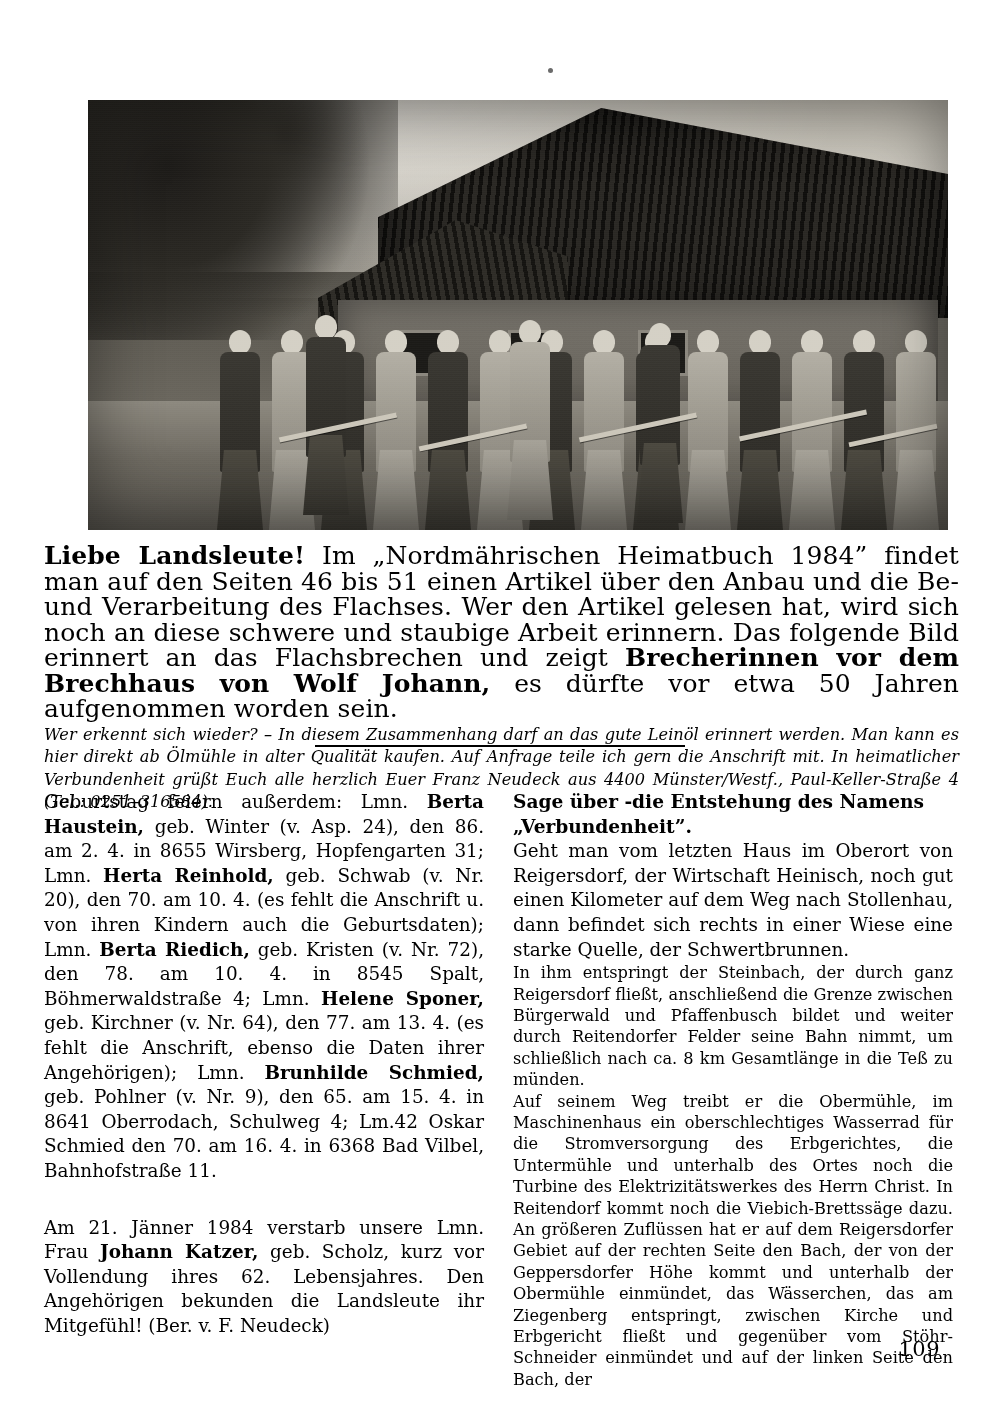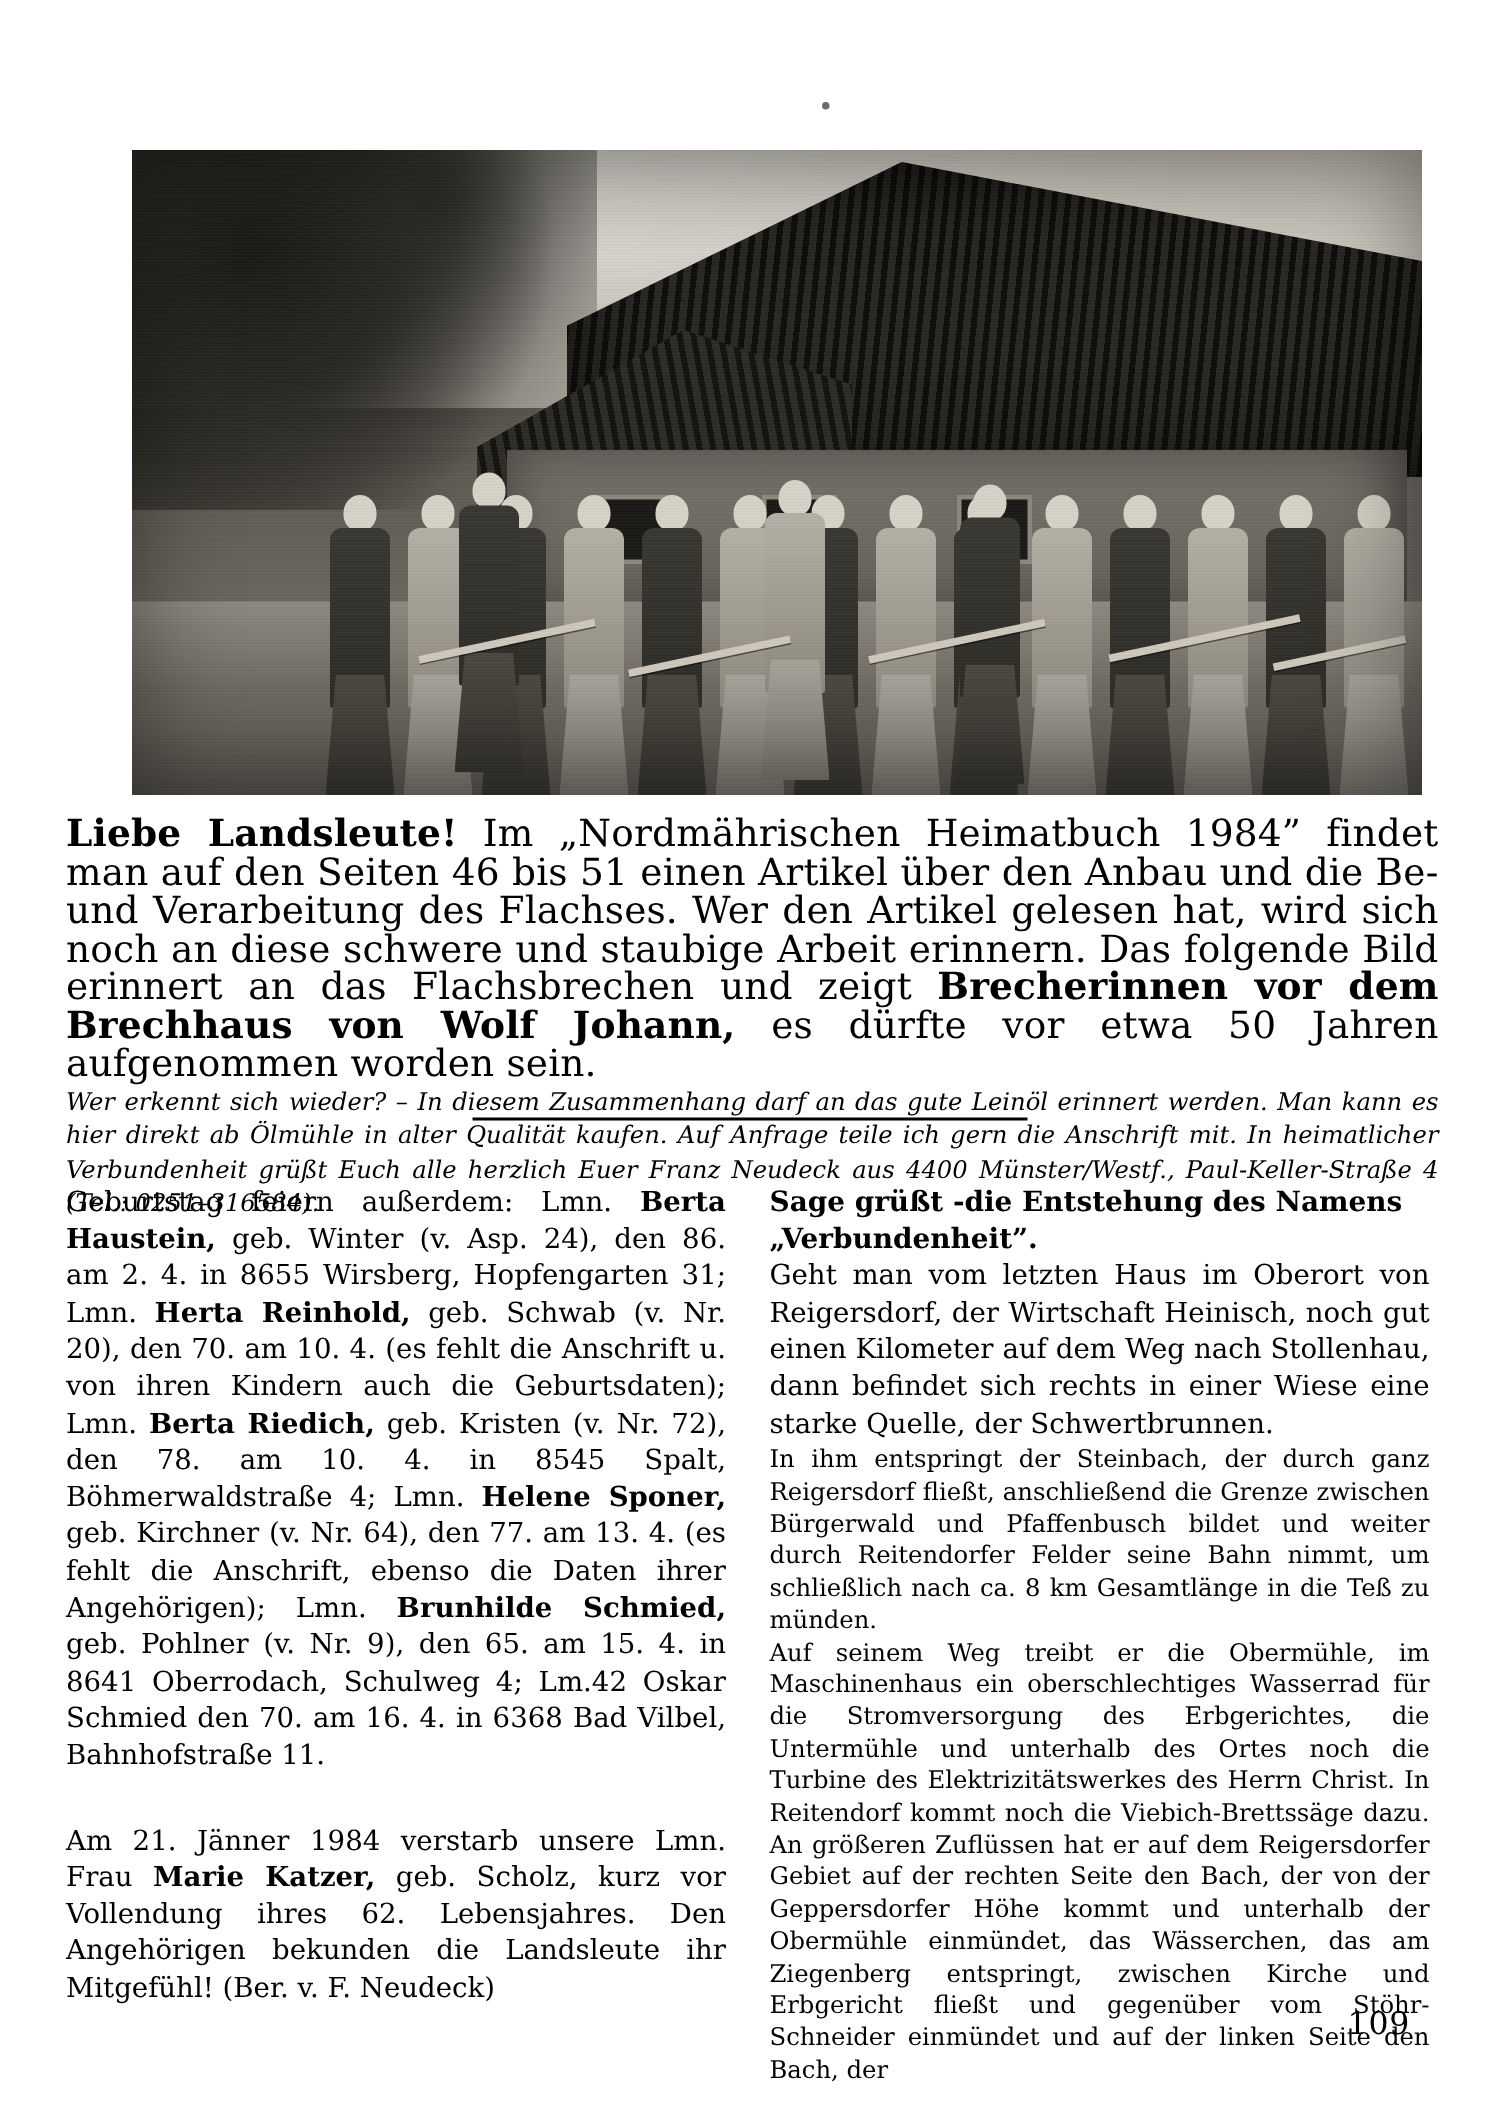--- a/index.html
+++ b/index.html
@@ -336,25 +336,25 @@
     <p class="big"><b>Liebe Landsleute!</b><span> Im „Nordmährischen Heimatbuch 1984” findet man auf den Seiten 46 bis 51 einen Artikel über den Anbau und die Be- und Verarbeitung des Flachses. Wer den Artikel gelesen hat, wird sich noch an diese schwere und staubige Arbeit erinnern. Das folgende Bild erinnert an das Flachsbrechen und zeigt </span><b>Brecherinnen vor dem Brechhaus von Wolf Johann,</b><span> es dürfte vor etwa 50 Jahren aufgenommen worden sein.</span></p>
     <p class="small">Wer erkennt sich wieder? – In diesem Zusammenhang darf an das gute Leinöl erinnert werden. Man kann es hier direkt ab Ölmühle in alter Qualität kaufen. Auf Anfrage teile ich gern die Anschrift mit. In heimatlicher Verbundenheit grüßt Euch alle herzlich Euer Franz Neudeck aus 4400 Münster/Westf., Paul-Keller-Straße 4 (Tel.: 0251–316584).</p>
   </div>
 
   <div class="rule"></div>
 
   <div class="col left">
     <p class="t18"><span>Geburtstag feiern außerdem: Lmn. </span><b>Berta Haustein,</b><span> geb. Winter (v. Asp. 24), den 86. am 2. 4. in 8655 Wirsberg, Hopfengarten 31; Lmn. </span><b>Herta Reinhold,</b><span> geb. Schwab (v. Nr. 20), den 70. am 10. 4. (es fehlt die Anschrift u. von ihren Kindern auch die Geburtsdaten); Lmn. </span><b>Berta Riedich,</b><span> geb. Kristen (v. Nr. 72), den 78. am 10. 4. in 8545 Spalt, Böhmerwaldstraße 4; Lmn. </span><b>Helene Sponer,</b><span> geb. Kirchner (v. Nr. 64), den 77. am 13. 4. (es fehlt die Anschrift, ebenso die Daten ihrer Angehörigen); Lmn. </span><b>Brunhilde Schmied,</b><span> geb. Pohlner (v. Nr. 9), den 65. am 15. 4. in 8641 Oberrodach, Schulweg 4; Lm.42 Oskar Schmied den 70. am 16. 4. in 6368 Bad Vilbel, Bahnhofstraße 11.</span></p>
     <div class="gap"></div>
     <div class="gap-sm"></div>
-    <p class="t18"><span>Am 21. Jänner 1984 verstarb unsere Lmn. Frau </span><b>Marie Katzer,</b><span> geb. Scholz, kurz vor Vollendung ihres 62. Lebensjahres. Den Angehörigen bekunden die Landsleute ihr Mitgefühl! (Ber. v. F. Neudeck)</span></p>
+    <p class="t18"><span>Am 21. Jänner 1984 verstarb unsere Lmn. Frau </span><b>Johann Katzer,</b><span> geb. Scholz, kurz vor Vollendung ihres 62. Lebensjahres. Den Angehörigen bekunden die Landsleute ihr Mitgefühl! (Ber. v. F. Neudeck)</span></p>
   </div>
 
   <div class="col right">
-    <p class="colhead">Sage grüßt -die Entstehung des Namens</p>
+    <p class="colhead">Sage über -die Entstehung des Namens</p>
     <p class="colhead">„Verbundenheit”.</p>
     <p class="t18">Geht man vom letzten Haus im Oberort von Reigersdorf, der Wirtschaft Heinisch, noch gut einen Kilometer auf dem Weg nach Stollenhau, dann befindet sich rechts in einer Wiese eine starke Quelle, der Schwertbrunnen.</p>
     <p class="t16">In ihm entspringt der Steinbach, der durch ganz Reigersdorf fließt, anschließend die Grenze zwischen Bürgerwald und Pfaffenbusch bildet und weiter durch Reitendorfer Felder seine Bahn nimmt, um schließlich nach ca. 8 km Gesamtlänge in die Teß zu münden.</p>
     <p class="t16">Auf seinem Weg treibt er die Obermühle, im Maschinenhaus ein oberschlechtiges Wasserrad für die Stromversorgung des Erbgerichtes, die Untermühle und unterhalb des Ortes noch die Turbine des Elektrizitätswerkes des Herrn Christ. In Reitendorf kommt noch die Viebich-Brettssäge dazu. An größeren Zuflüssen hat er auf dem Reigersdorfer Gebiet auf der rechten Seite den Bach, der von der Geppersdorfer Höhe kommt und unterhalb der Obermühle einmündet, das Wässerchen, das am Ziegenberg entspringt, zwischen Kirche und Erbgericht fließt und gegenüber vom Stöhr-Schneider einmündet und auf der linken Seite den Bach, der</p>
   </div>
 
   <div class="pagenum">109</div>
 </div>
 
 </body></html>

